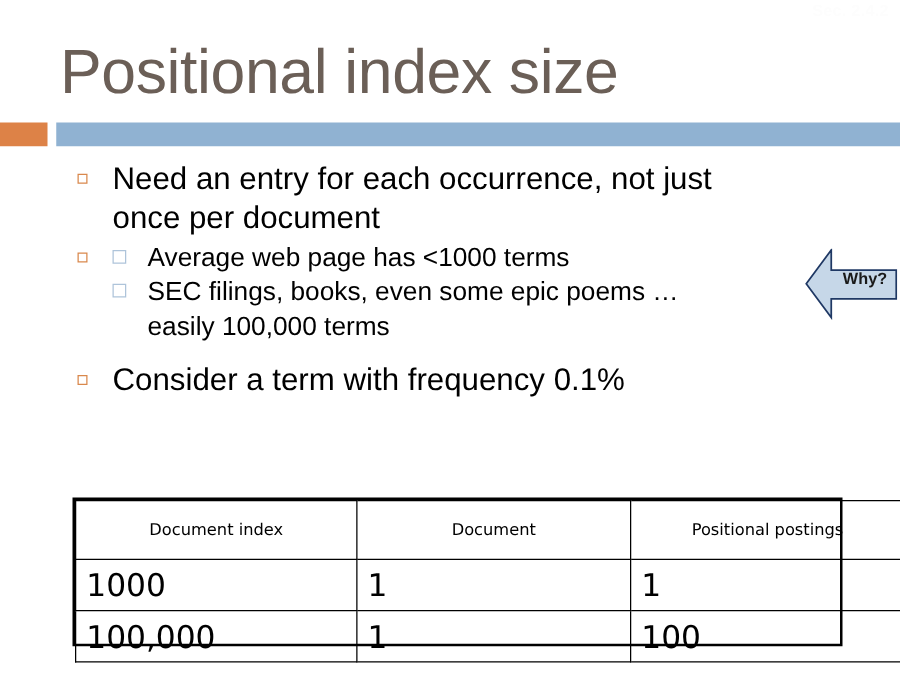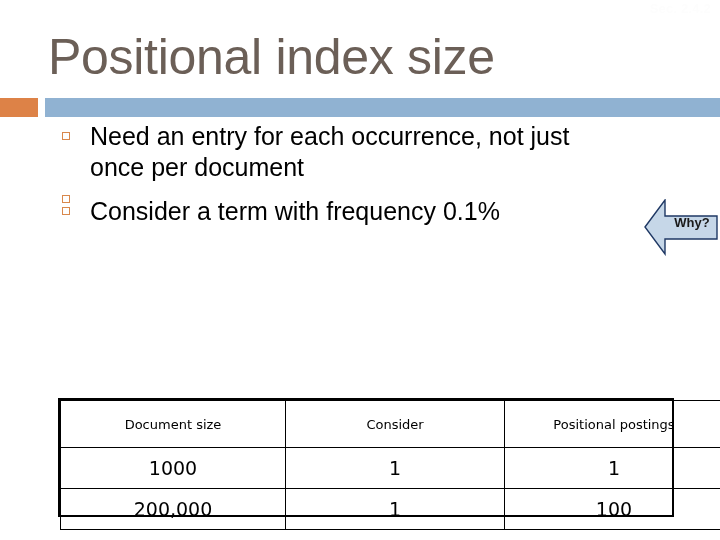--- a/index.html
+++ b/index.html
@@ -53,21 +53,21 @@
     top: 98px;
     right: 0;
     height: 19px;
     background: #90b2d2;
   }
 
   
   #body {
     position: absolute;
     left: 0;
-    top: 121px;
+    top: 128px;
     width: 580px;
   }
   .lvl1 {
     position: relative;
     padding-left: 90px;
     font-size: 25px;
     color: #000000;
     line-height: 1.22;
     margin-bottom: 2px;
   }
@@ -145,22 +145,22 @@
     padding: 4px 8px;
     color: #000000;
   }
   #size-table .th {
     text-align: center;
     font-size: 13px;
     height: 38px;
     vertical-align: middle;
   }
   #size-table .td {
-    text-align: center;
-    font-size: 19px;
+    text-align: left;
+    font-size: 25px;
     height: 32px;
     vertical-align: middle;
   }
   #size-table .c0 { width: 208px; }
   #size-table .c1 { width: 202px; }
   #size-table .c2 { width: 202px; }
   #table-outline {
     position: absolute;
     left: 58px;
     top: 398px;
@@ -185,47 +185,58 @@
 
   <div class="lvl1">
     <span class="marker"></span>
     <span>Need an entry for each occurrence, not just once per document</span>
   </div>
 
   <div class="lvl1">
     <span class="marker"></span>
   </div>
 
+  <div class="lvl2-group">
+    <div class="lvl2">
+      <span class="marker"></span>
+      <span>Average web page has &lt;1000 terms</span>
+    </div>
+    <div class="lvl2">
+      <span class="marker"></span>
+      <span class="cont">SEC filings, books, even some epic poems …</span>
+      <span class="cont">easily 100,000 terms</span>
+    </div>
+  </div>
 
   <div class="lvl1" style="margin-top:14px;">
     <span class="marker"></span>
     <span>Consider a term with frequency 0.1%</span>
   </div>
 
 </div>
 
 <div id="why-callout">
   <svg width="74" height="57" viewBox="0 0 74 57">
     <polygon points="1,28 21,1 21,17 73,17 73,40 21,40 21,55" fill="#c6d7e8" stroke="#1f3864" stroke-width="1.4" stroke-linejoin="miter"></polygon>
   </svg>
   <div id="why-label">Why?</div>
 </div>
 
 <table id="size-table">
   <tbody>
     <tr>
-      <td class="th c0">Document size</td>
-      <td class="th c1">Consider</td>
+      <td class="th c0">Document index</td>
+      <td class="th c1">Document</td>
       <td class="th c2">Positional postings</td>
     </tr>
     <tr>
       <td class="td c0">1000</td>
       <td class="td c1">1</td>
       <td class="td c2">1</td>
     </tr>
     <tr>
-      <td class="td c0">200,000</td>
+      <td class="td c0">100,000</td>
       <td class="td c1">1</td>
       <td class="td c2">100</td>
     </tr>
   </tbody>
 </table>
 <div id="table-outline"></div>
 
 </body></html>

